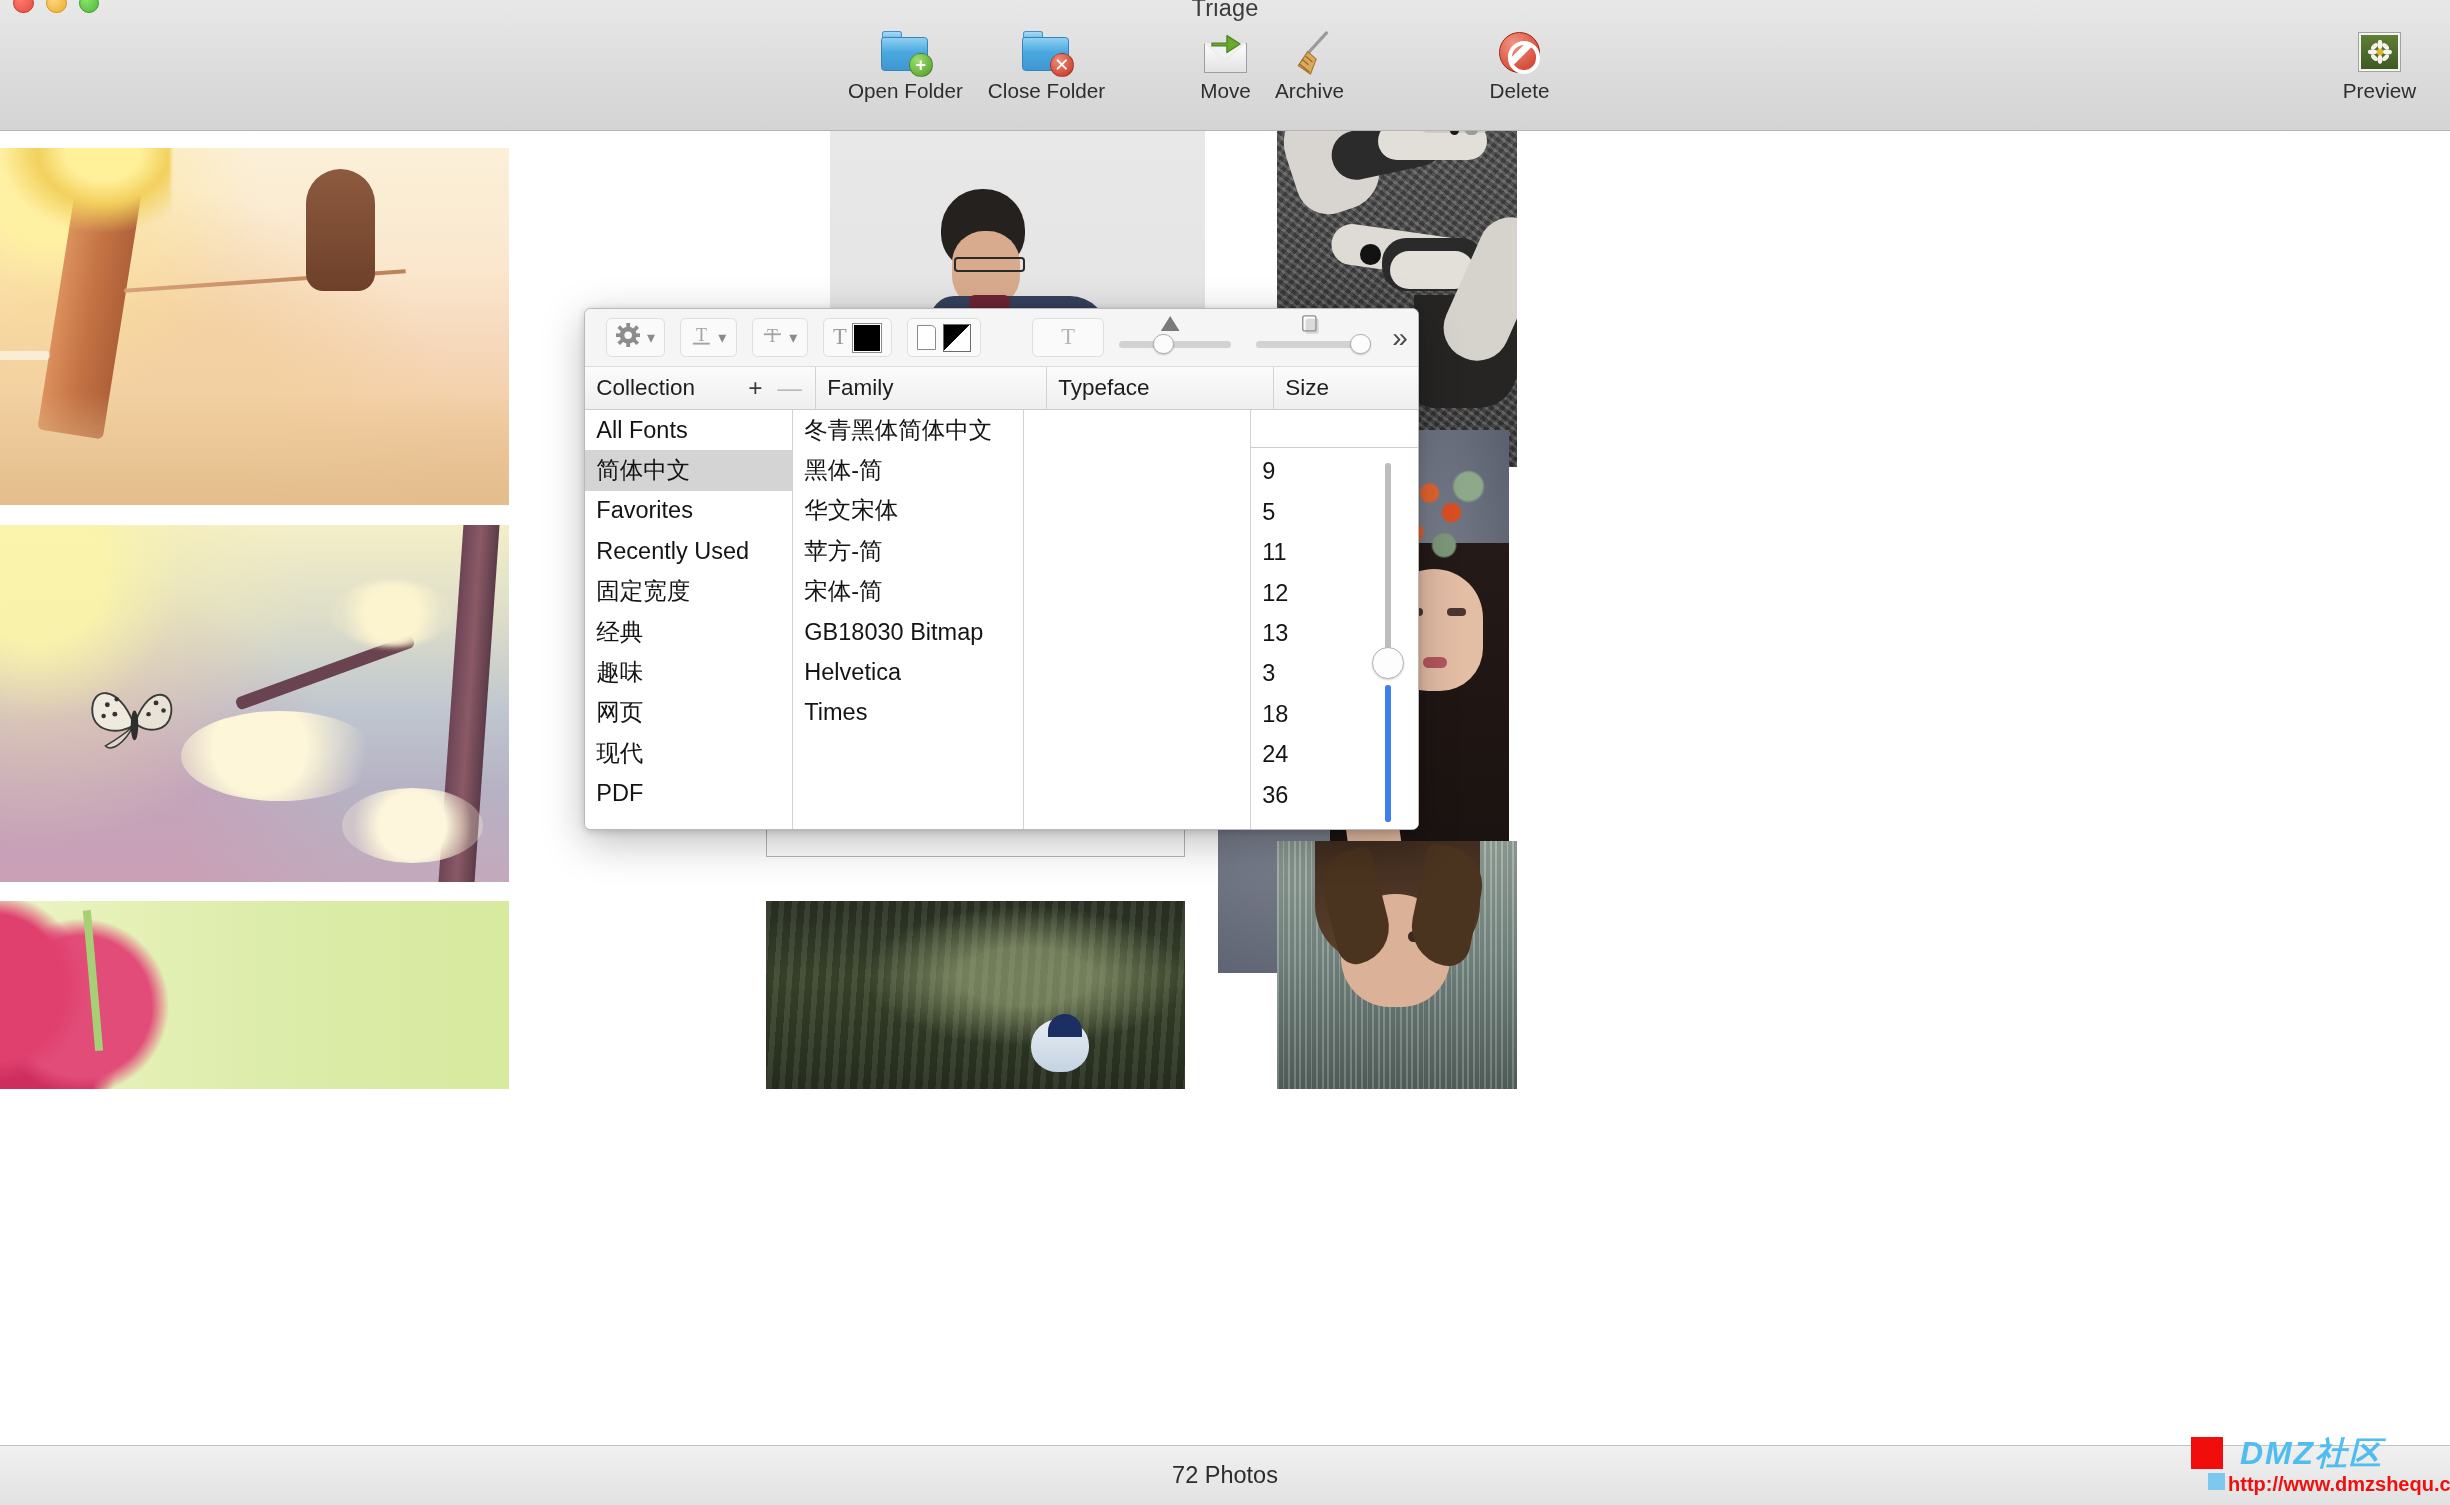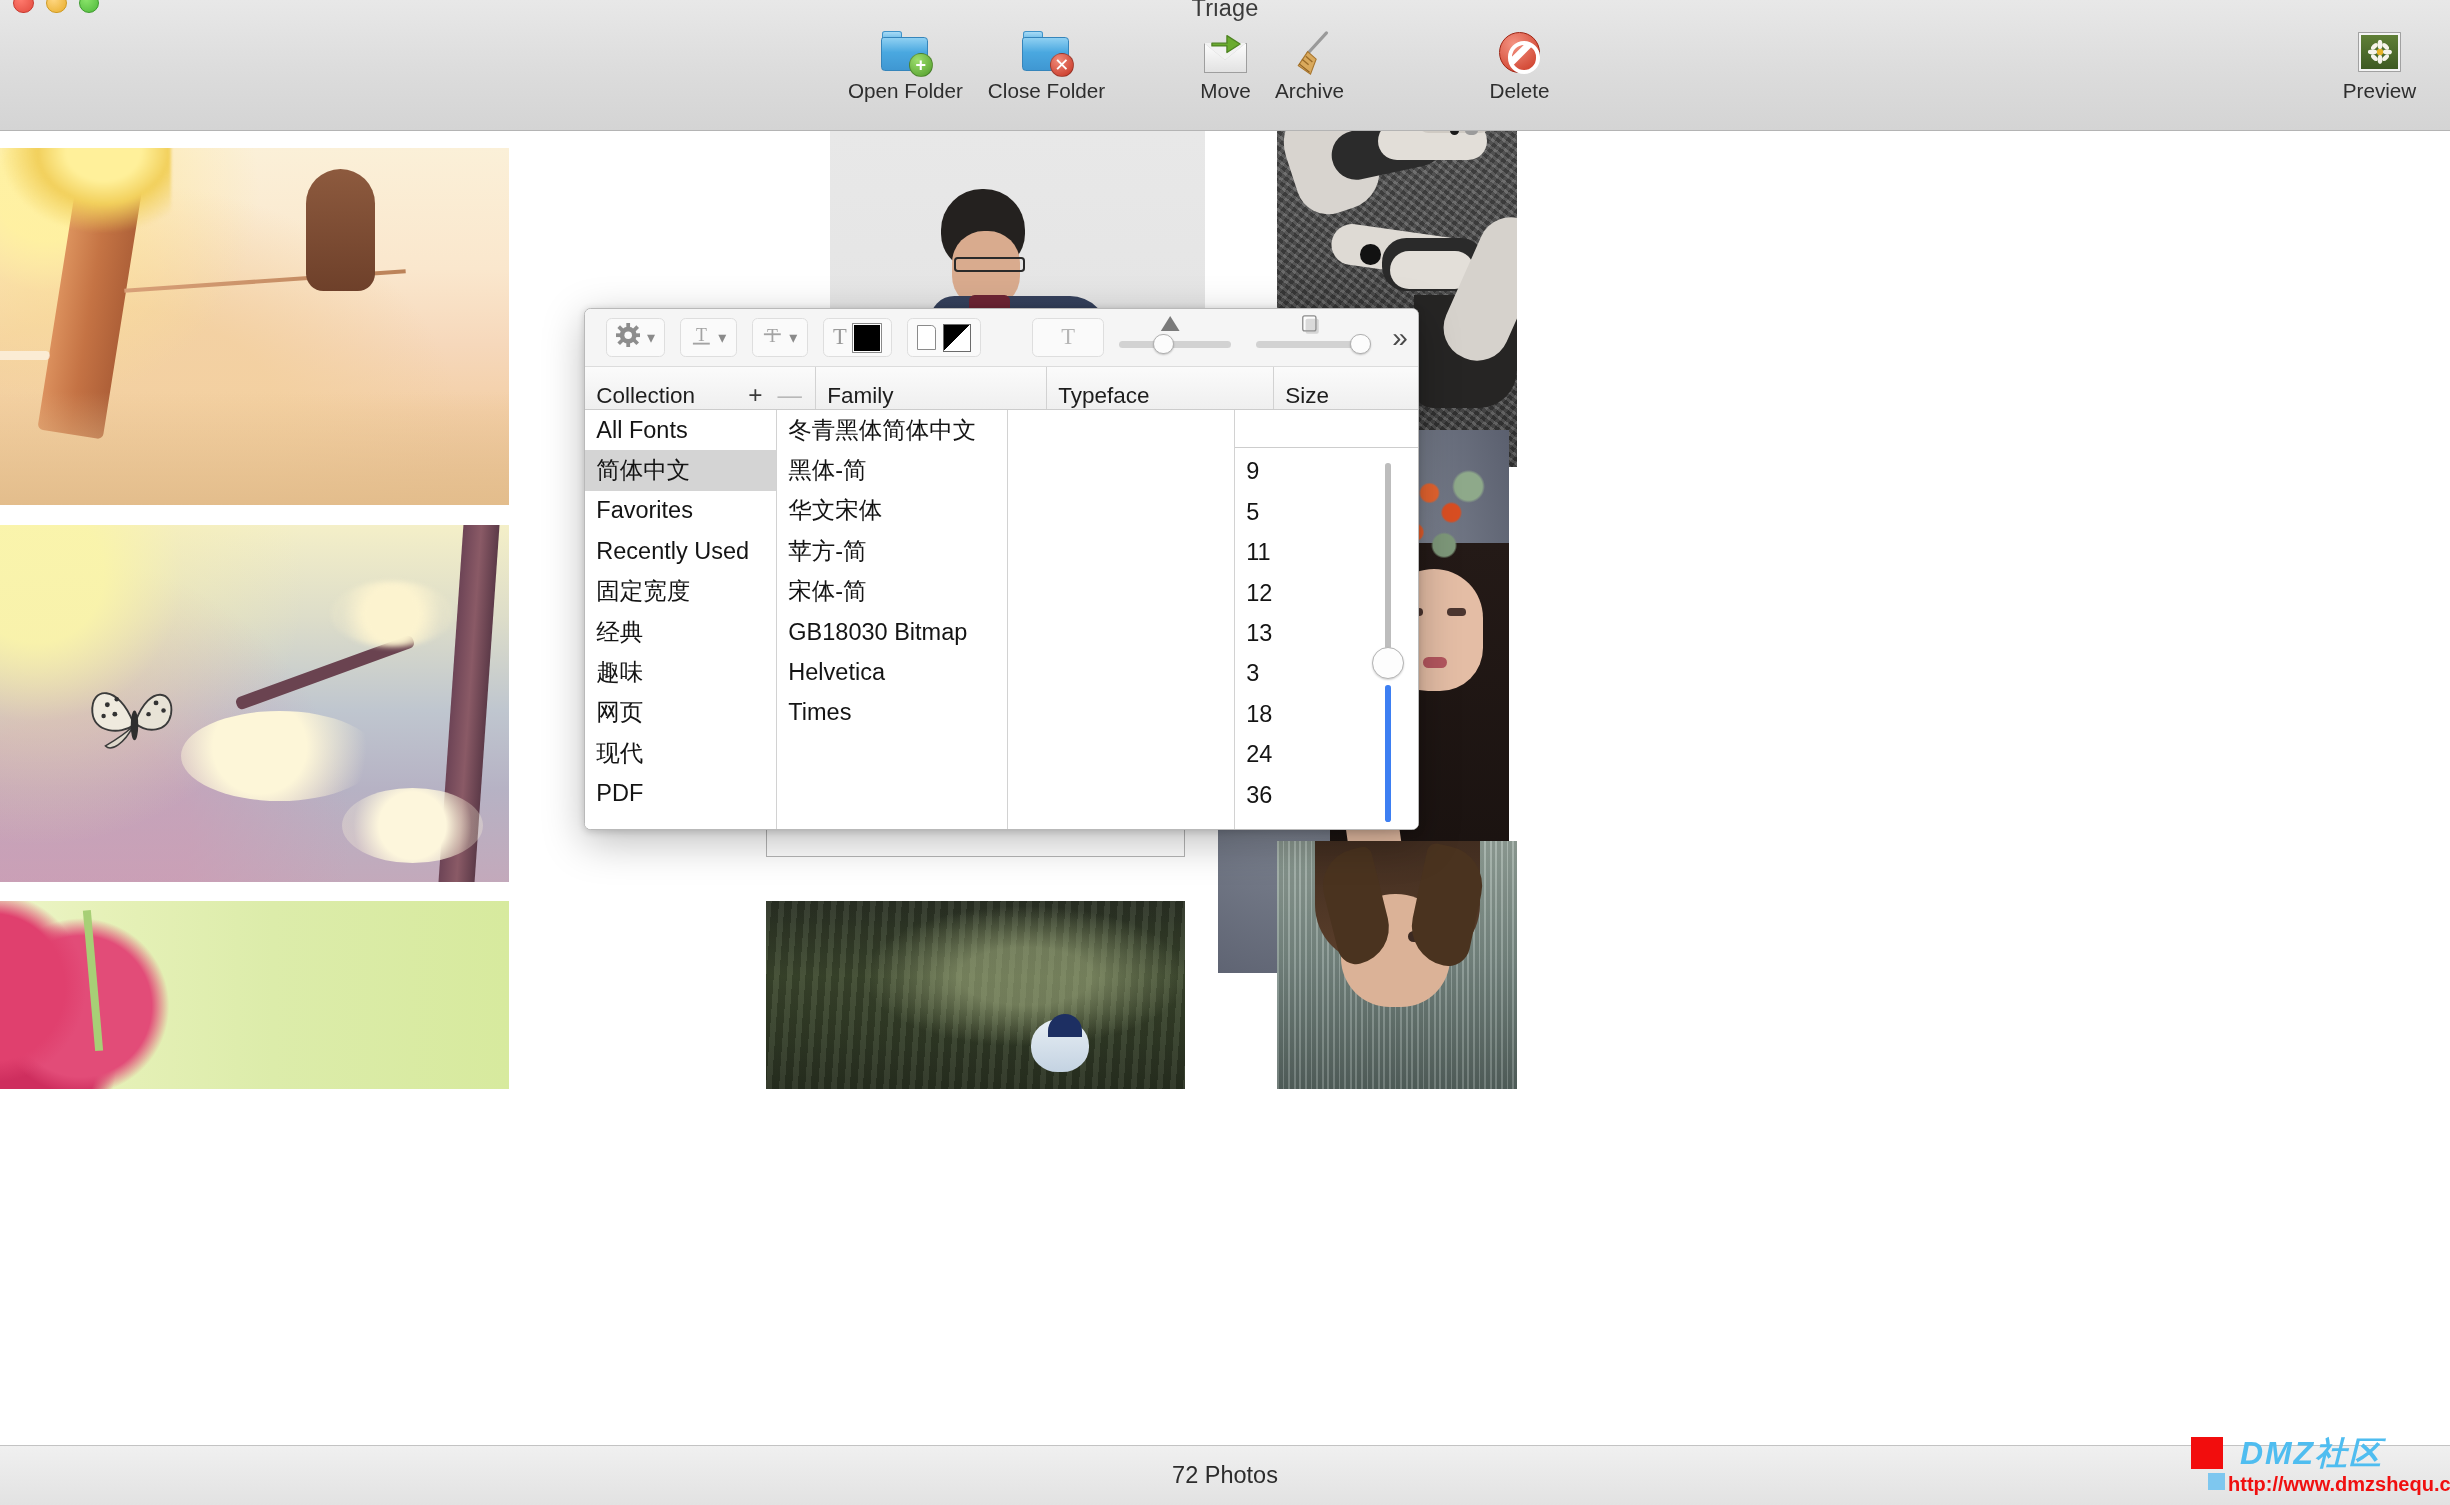--- a/index.html
+++ b/index.html
@@ -283,33 +283,33 @@
   }
   .fp-more { font-size: 28px; color: #4a4a4a; margin-left: auto; letter-spacing: -2.8px; }
 
   .fp-colhead {
     height: 43px; flex: 0 0 43px;
     display: flex; align-items: center;
     background: linear-gradient(to bottom, #fbfbfb, #efefef);
     border-bottom: 0.9px solid #ccc;
     font-size: 22.5px; color: #1d1d1d;
   }
-  .ch { height: 100%; display: flex; align-items: flex-end; padding-left: 11.3px;
+  .ch { height: 100%; display: flex; align-items: center; padding-left: 11.3px;
         border-right: 0.9px solid #d2d2d2; }
   .ch-collection { width: 231px; justify-content: space-between; padding-right: 13px; }
   .ch-pm { display: flex; gap: 15px; font-size: 24.4px; }
   .ch-pm .plus { color: #3a3a3a; }
   .ch-pm .minus { color: #b8b8b8; }
   .ch-family   { width: 231px; }
   .ch-typeface { width: 227px; }
   .ch-size     { flex: 1 1 auto; border-right: none; }
 
   .fp-cols { flex: 1 1 auto; display: flex; min-height: 0; background: #fff; }
   .col { overflow: hidden; border-right: 0.9px solid #d2d2d2; background: #fff; }
-  .col-collection { width: 192px; }
+  .col-collection { width: 208px; }
   .col-family     { width: 231px; }
   .col-typeface   { width: 227px; }
   .col-size       { flex: 1 1 auto; border-right: none; position: relative; }
   .li {
     font-size: 23.5px; color: #141414;
     padding: 4.7px 0 4.7px 11.3px; white-space: nowrap; line-height: 1.32;
   }
   .li.selected { background: #d4d4d4; }
   .size-field { height: 38px; border-bottom: 0.9px solid #cdcdcd; }
   .size-list { padding-top: 3.8px; }

